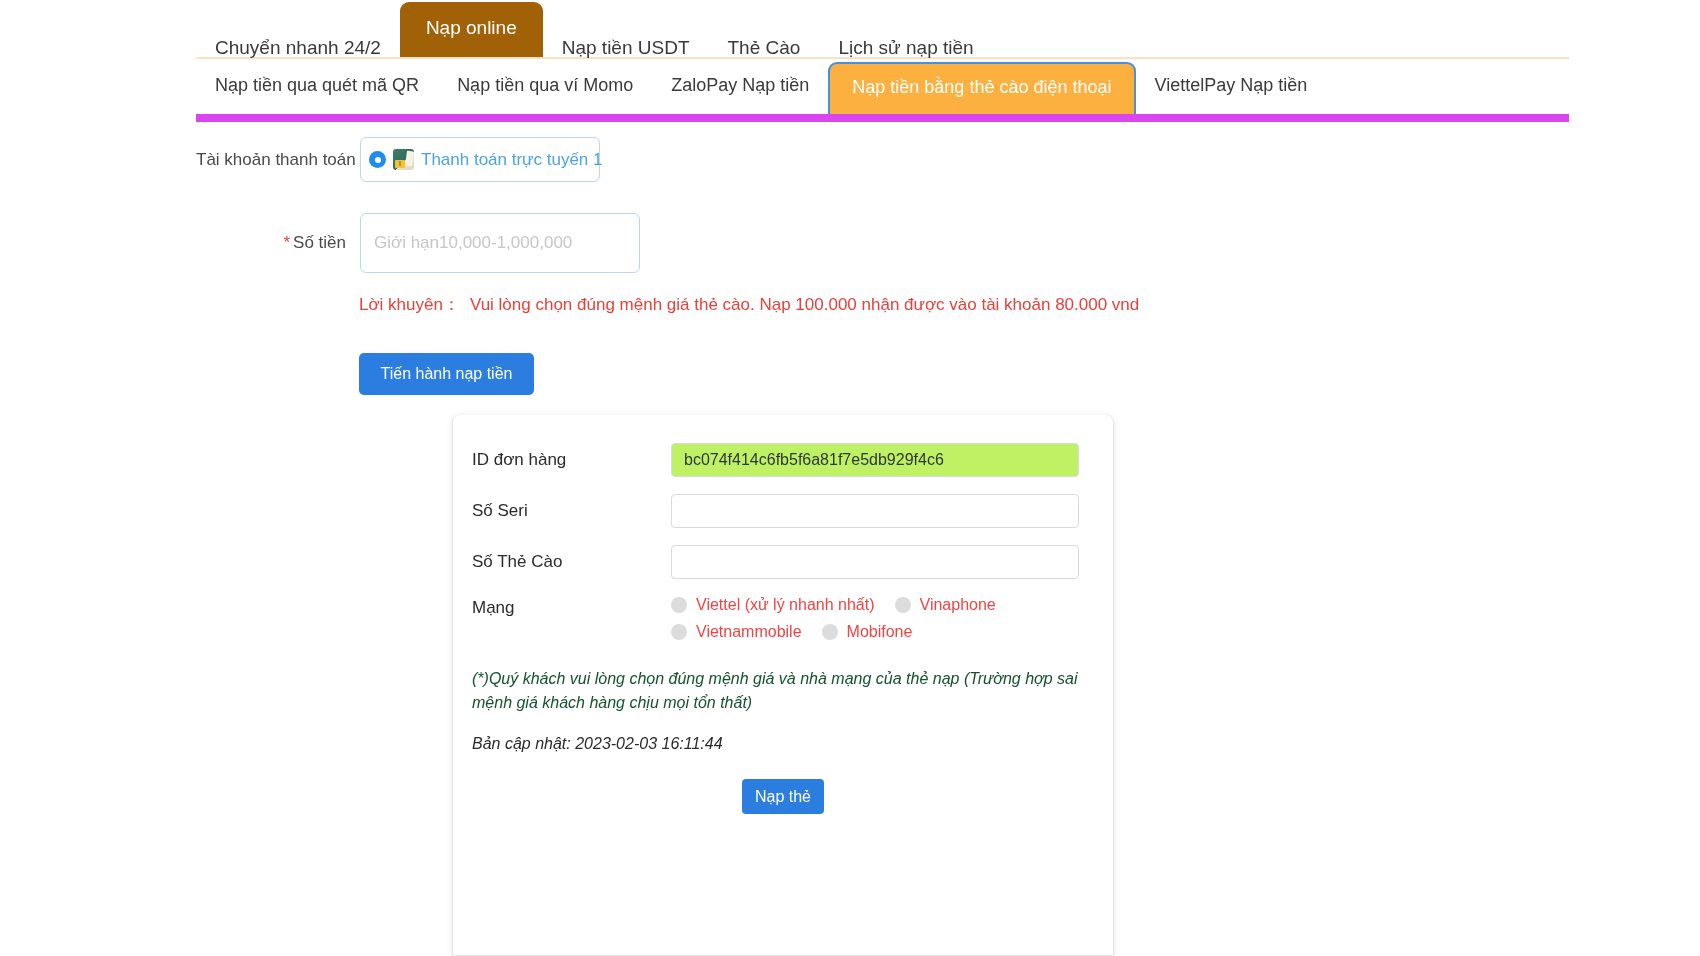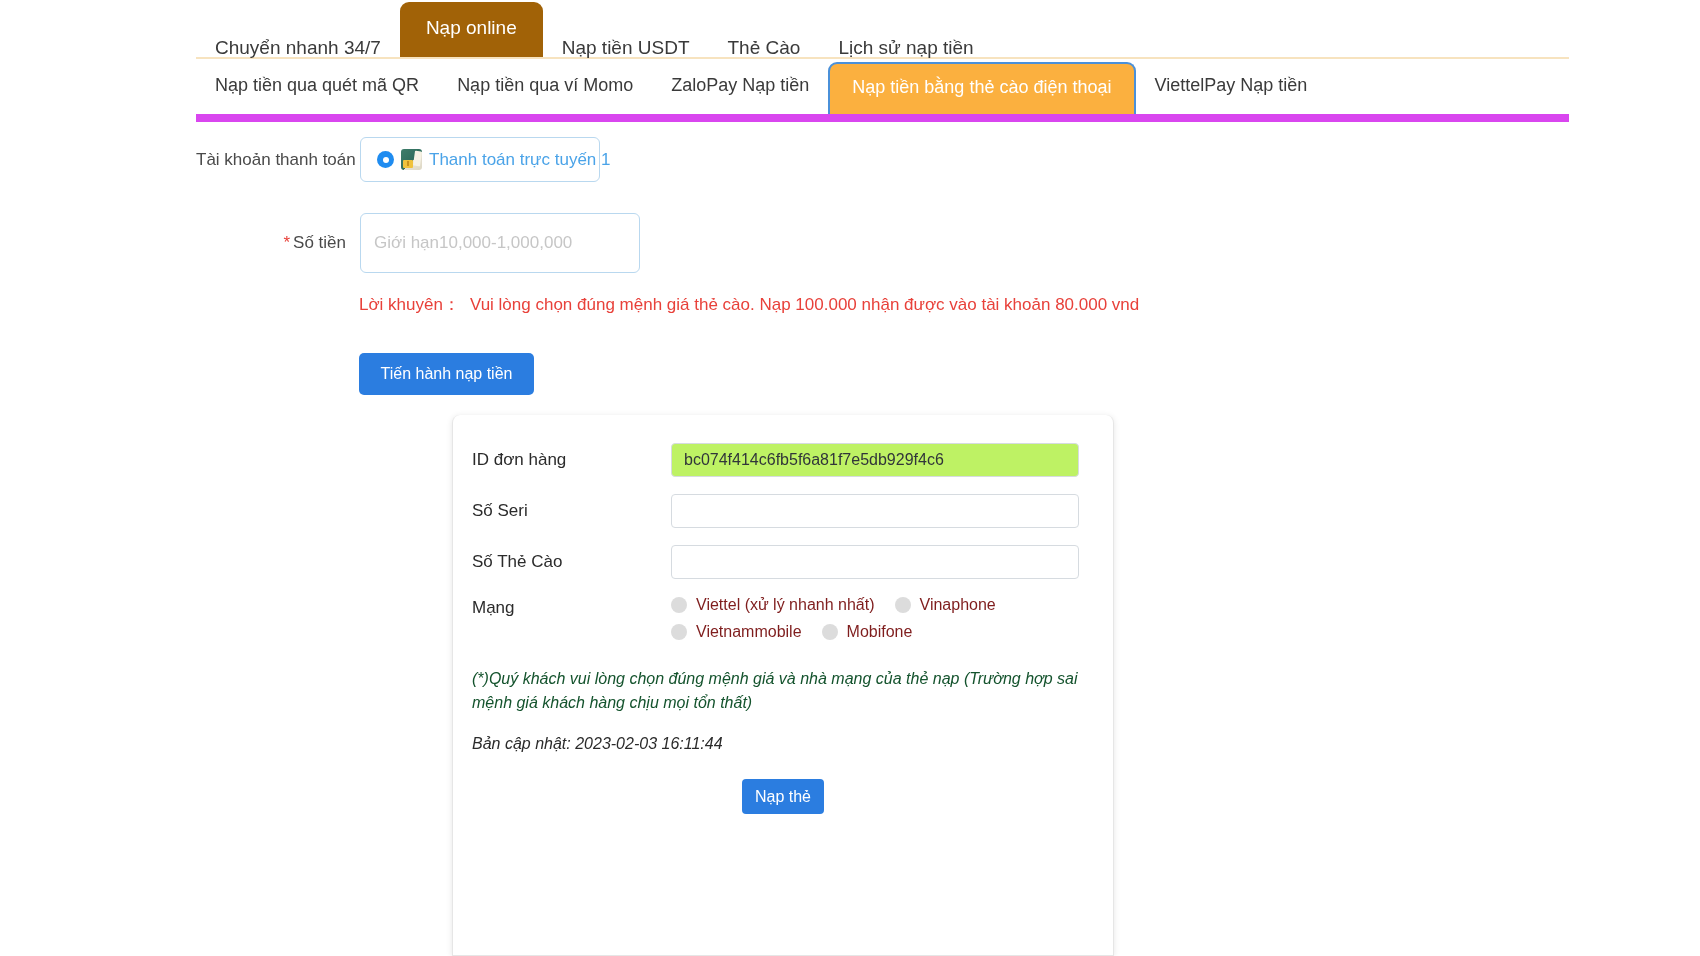--- a/index.html
+++ b/index.html
@@ -55,21 +55,21 @@
   .form-label {
     font-size: 17px; color: #4a4a4a; text-align: right;
     white-space: nowrap;
   }
   .req-star { color: #e8413a; margin-right: 3px; }
 
   .acct-box {
     width: 240px; height: 45px;
     border: 1px solid #b9d8ef; border-radius: 6px;
     background: #ffffff;
-    display: flex; align-items: center; padding-left: 16px; gap: 7px;
+    display: flex; align-items: center; padding-left: 8px; gap: 7px;
     cursor: pointer;
   }
   .radio-on {
     width: 17px; height: 17px; border-radius: 50%;
     background: #1f8cf0; position: relative; flex: 0 0 auto;
   }
   .radio-on::after {
     content: ""; position: absolute; left: 5.5px; top: 5.5px;
     width: 6px; height: 6px; border-radius: 50%; background: #fff;
   }
@@ -154,21 +154,21 @@
   }
   .pfield.readonly { background: #bef264; color: #31353a; }
 
   .radio-group { width: 408px; }
   .radio-line { display: flex; align-items: center; margin-bottom: 9px; }
   .radio-item { display: flex; align-items: center; cursor: pointer; margin-right: 20px; }
   .radio-off {
     width: 16px; height: 16px; border-radius: 50%;
     background: #dcdcdc; flex: 0 0 auto; margin-right: 9px;
   }
-  .radio-label { font-size: 16px; color: #7f1d1d; white-space: nowrap; }
+  .radio-label { font-size: 16px; color: #ef4444; white-space: nowrap; }
 
   .note {
     margin: 12px 19px 0 19px;
     font-size: 16px; font-style: italic; color: #14532d;
     line-height: 1.5; max-width: 628px;
   }
   .updated {
     margin: 20px 19px 0 19px;
     font-size: 16px; font-style: italic; color: #2b2b2b;
   }
@@ -179,21 +179,21 @@
     color: #fff; font-size: 16px; cursor: pointer;
     font-family: "Liberation Sans", sans-serif;
   }
 </style>
 </head>
 <body>
 
 <div class="page">
 
   <div class="tabs-primary">
-    <div class="tab1 tab1-pad">Chuyển nhanh 34/7</div>
+    <div class="tab1 tab1-pad">Chuyển nhanh 24/2</div>
     <div class="tab1 active">Nạp online</div>
     <div class="tab1 tab1-pad">Nạp tiền USDT</div>
     <div class="tab1 tab1-pad">Thẻ Cào</div>
     <div class="tab1 tab1-pad">Lịch sử nạp tiền</div>
   </div>
 
   <div class="tabs-secondary">
     <div class="tab2">Nạp tiền qua quét mã QR</div>
     <div class="tab2">Nạp tiền qua ví Momo</div>
     <div class="tab2">ZaloPay Nạp tiền</div>

